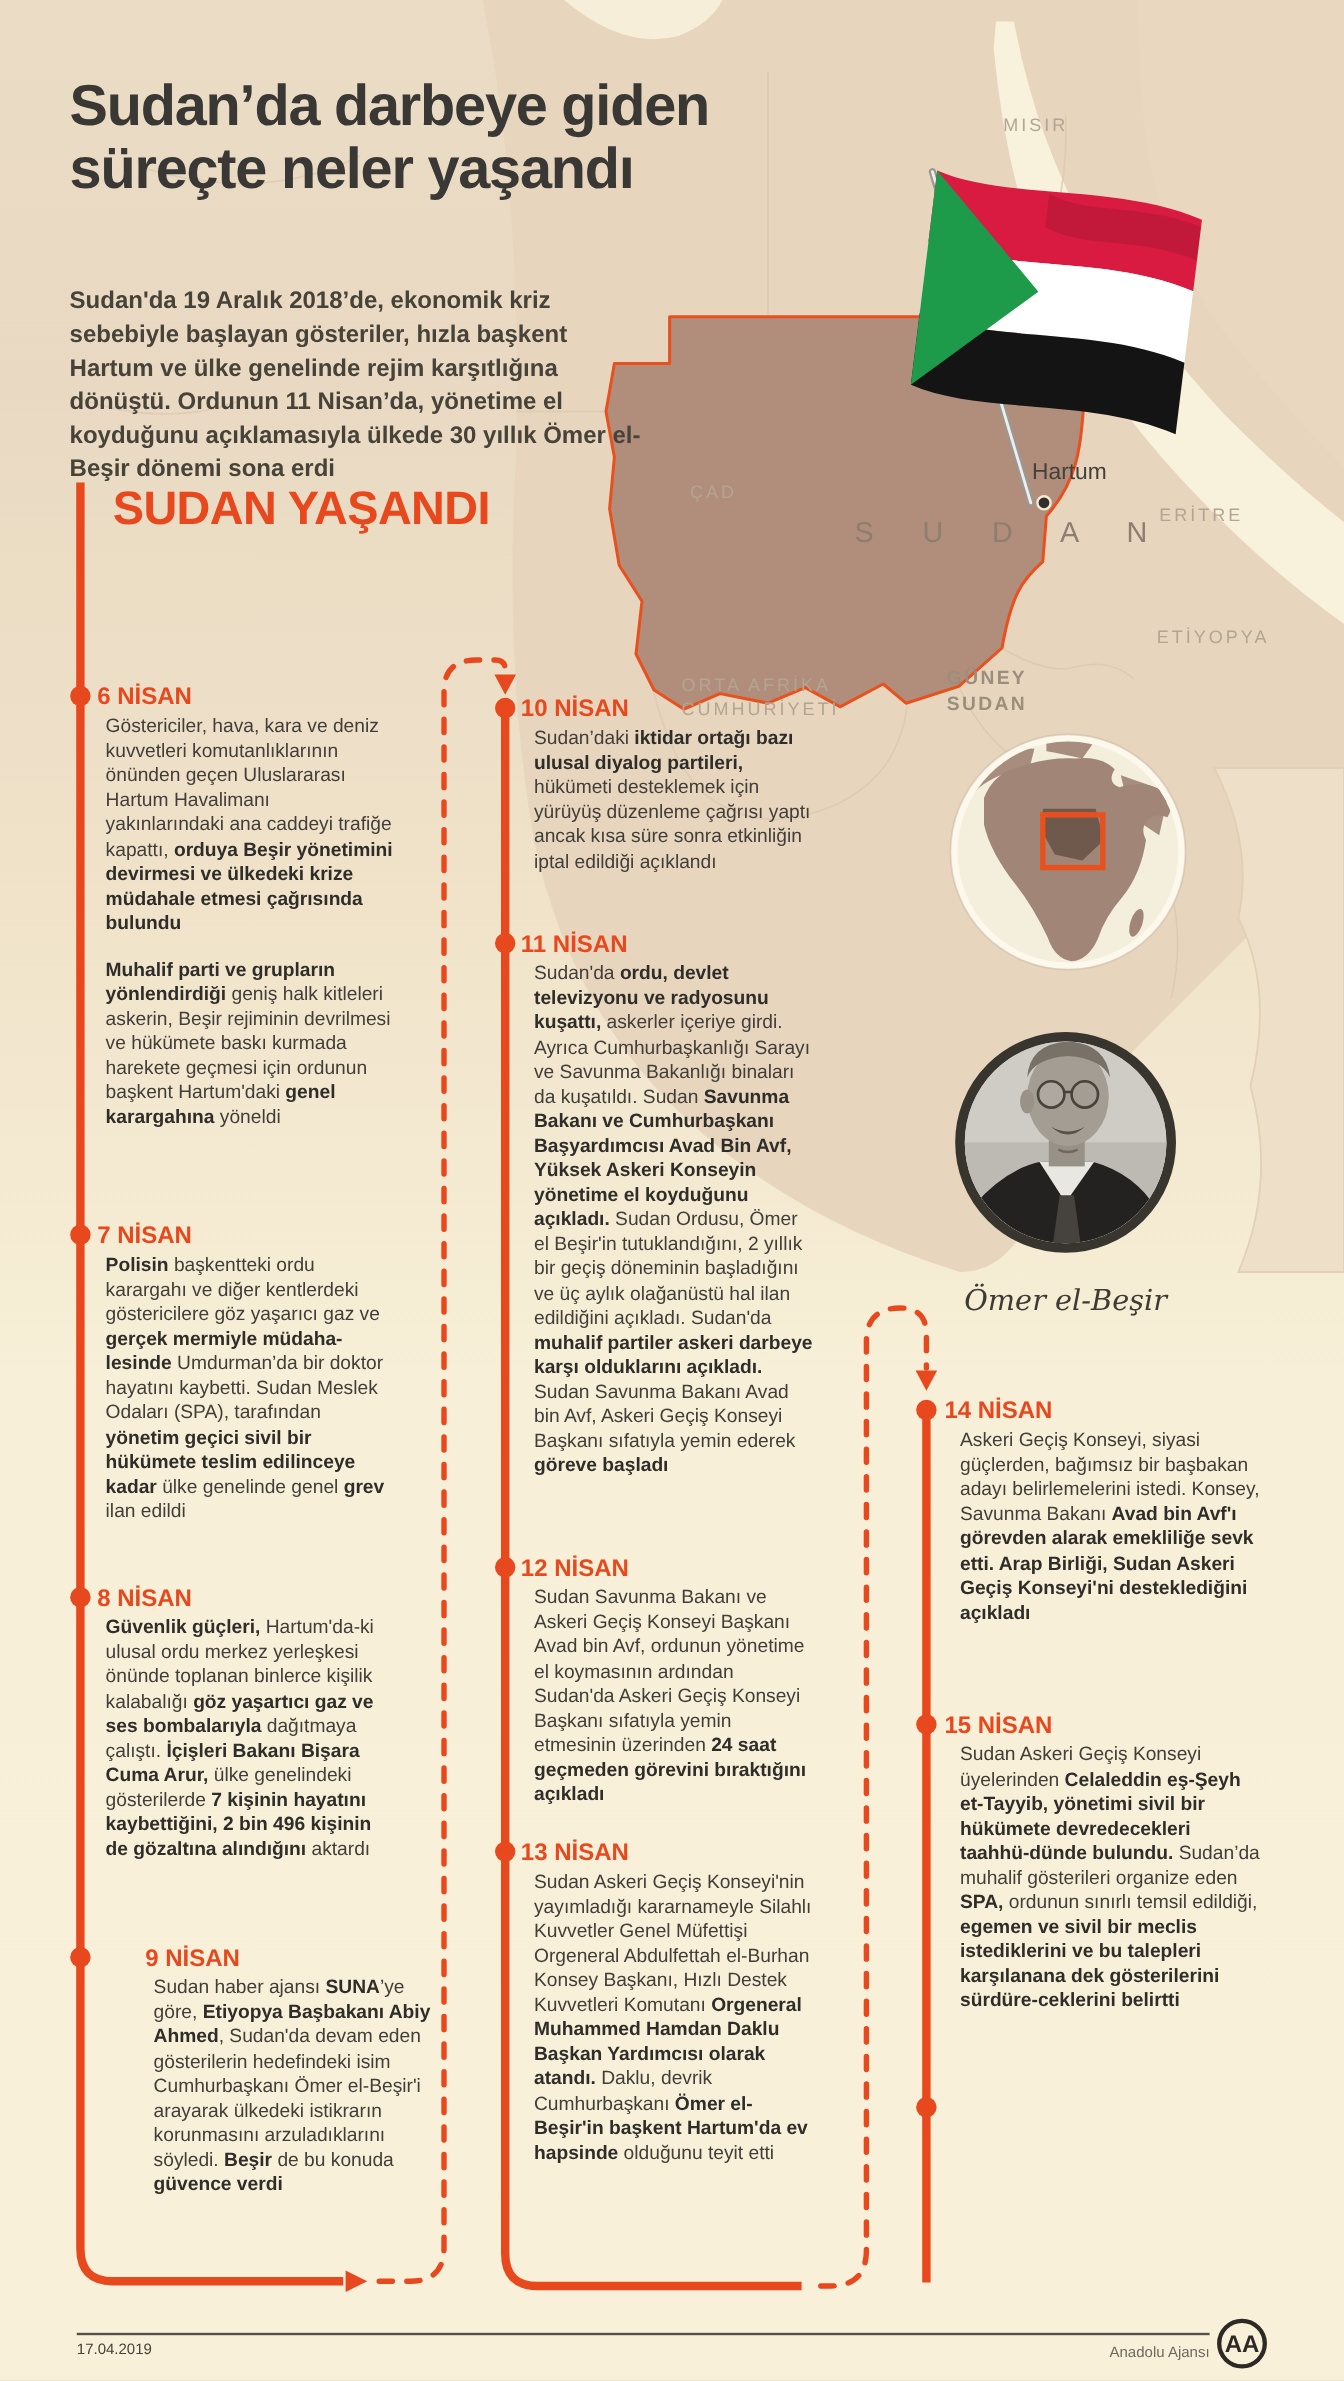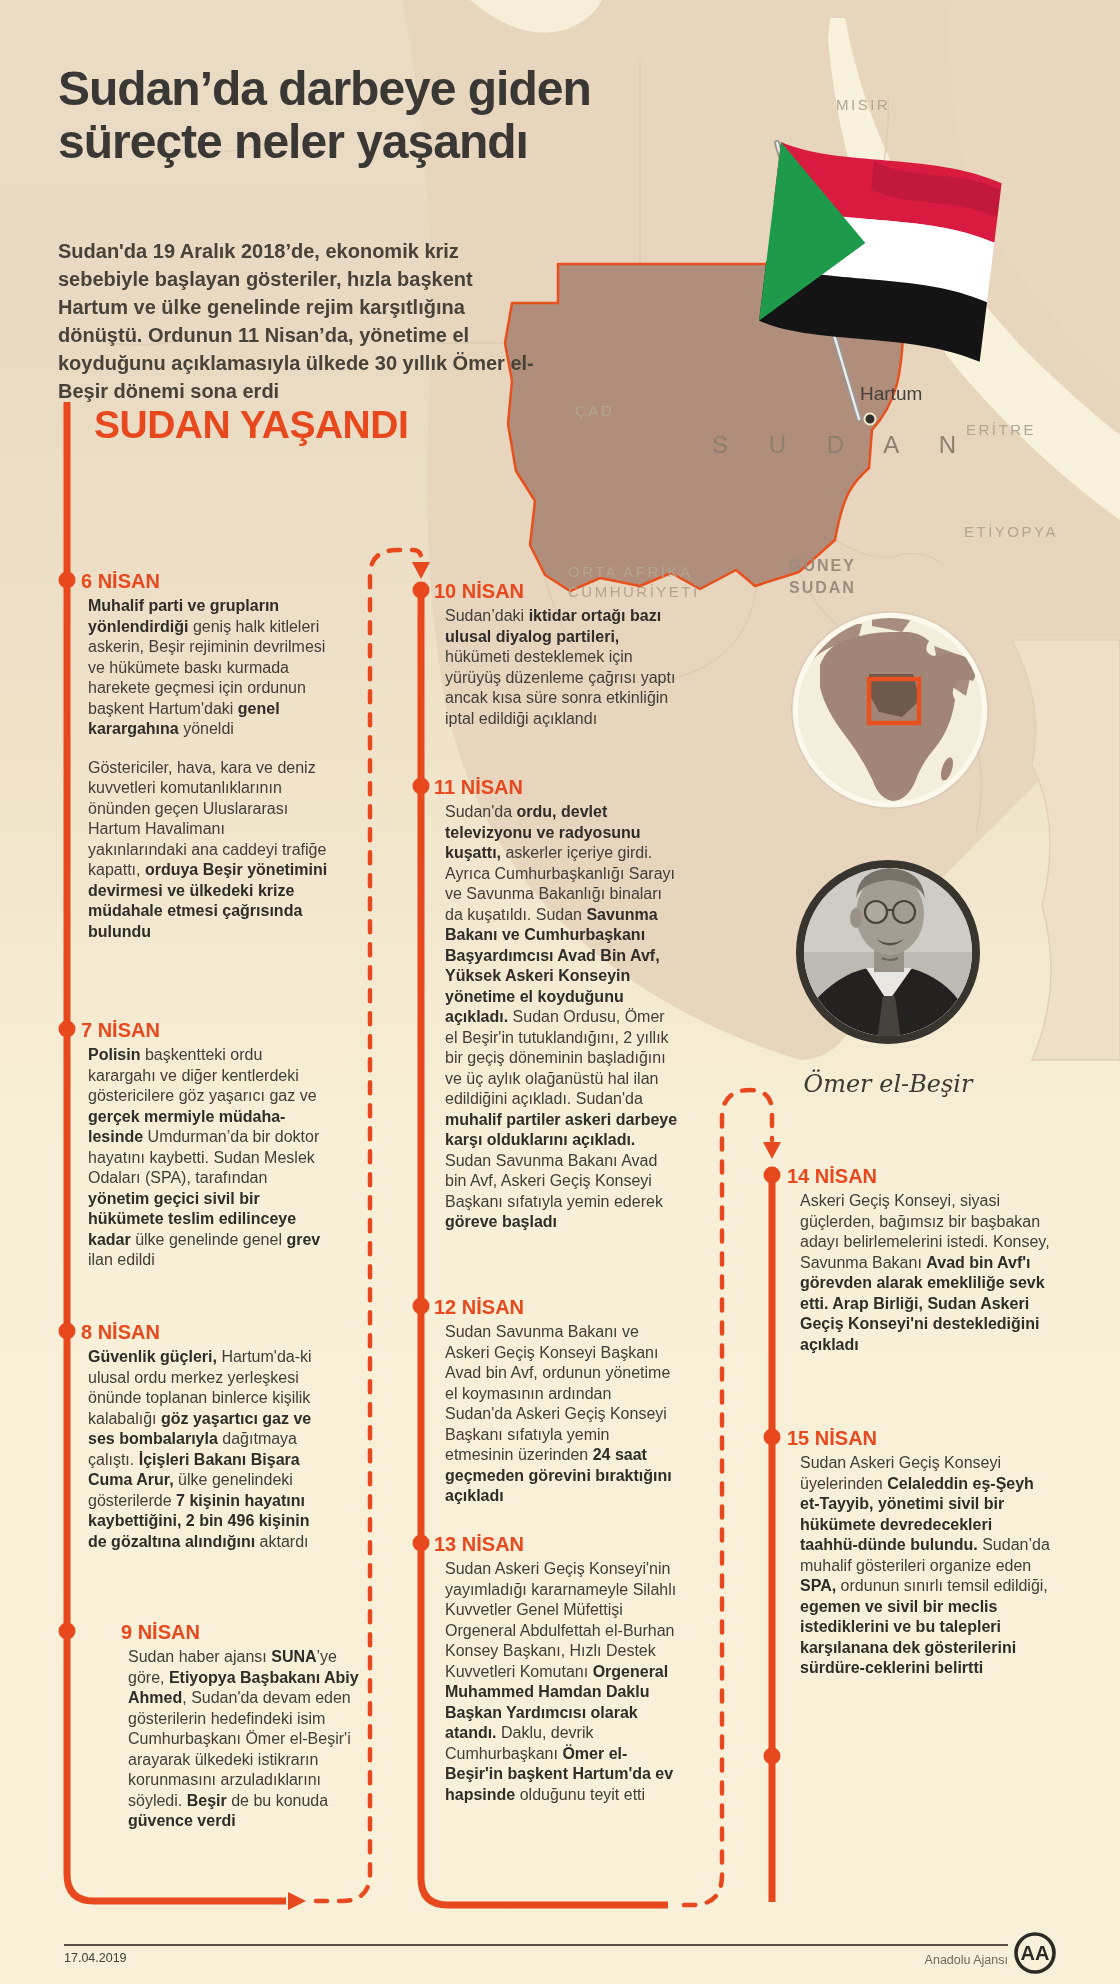--- a/index.html
+++ b/index.html
@@ -161,22 +161,22 @@
     <div>CUMHURİYETİ</div>
   </div>
   <div class="txt maplabel lbl-sudan">S U D A N</div>
   <div class="txt lbl-hartum">Hartum</div>
 
   <div class="txt portrait-caption">Ömer el-Beşir</div>
 
   <div class="ev c1 ev1">
     <div class="evdate">6 NİSAN</div>
     <div class="evbody">
+        <p><span>Göstericiler, hava, kara ve deniz kuvvetleri komutanlıklarının önünden geçen Uluslararası Hartum Havalimanı yakınlarındaki ana caddeyi trafiğe kapattı, </span><span class="bold">orduya Beşir yönetimini devirmesi ve ülkedeki krize müdahale etmesi çağrısında bulundu</span></p>
         <p><span class="bold">Muhalif parti ve grupların yönlendirdiği</span><span> geniş halk kitleleri askerin, Beşir rejiminin devrilmesi ve hükümete baskı kurmada harekete geçmesi için ordunun başkent Hartum'daki </span><span class="bold">genel karargahına</span><span> yöneldi</span></p>
-        <p><span>Göstericiler, hava, kara ve deniz kuvvetleri komutanlıklarının önünden geçen Uluslararası Hartum Havalimanı yakınlarındaki ana caddeyi trafiğe kapattı, </span><span class="bold">orduya Beşir yönetimini devirmesi ve ülkedeki krize müdahale etmesi çağrısında bulundu</span></p>
       </div>
   </div>
   <div class="ev c1 ev2">
     <div class="evdate">7 NİSAN</div>
     <div class="evbody">
         <p><span class="bold">Polisin</span><span> başkentteki ordu karargahı ve diğer kentlerdeki göstericilere göz yaşarıcı gaz ve </span><span class="bold">gerçek mermiyle müdaha-lesinde</span><span> Umdurman’da bir doktor hayatını kaybetti. Sudan Meslek Odaları (SPA), tarafından </span><span class="bold">yönetim geçici sivil bir hükümete teslim edilinceye kadar</span><span> ülke genelinde genel </span><span class="bold">grev</span><span> ilan edildi</span></p>
       </div>
   </div>
   <div class="ev c1 ev3">
     <div class="evdate">8 NİSAN</div>

